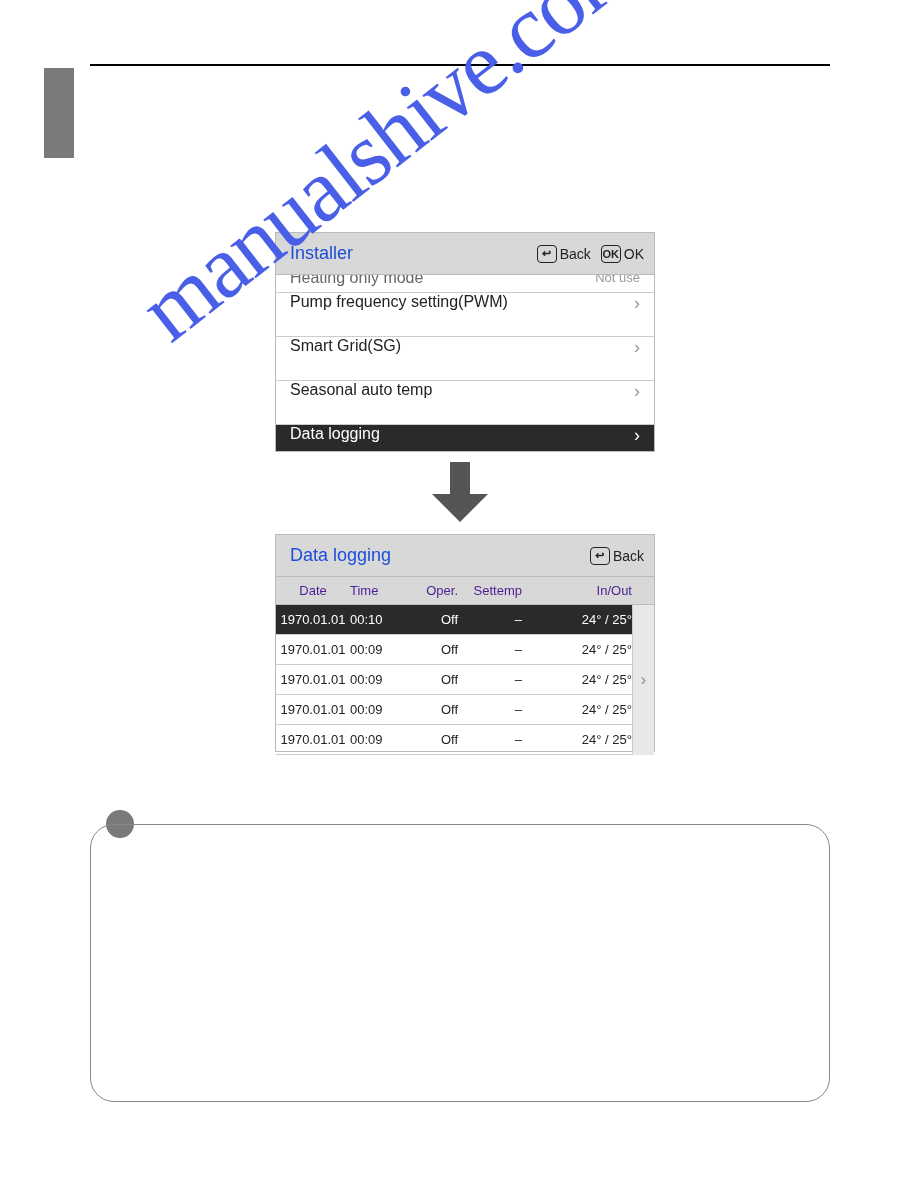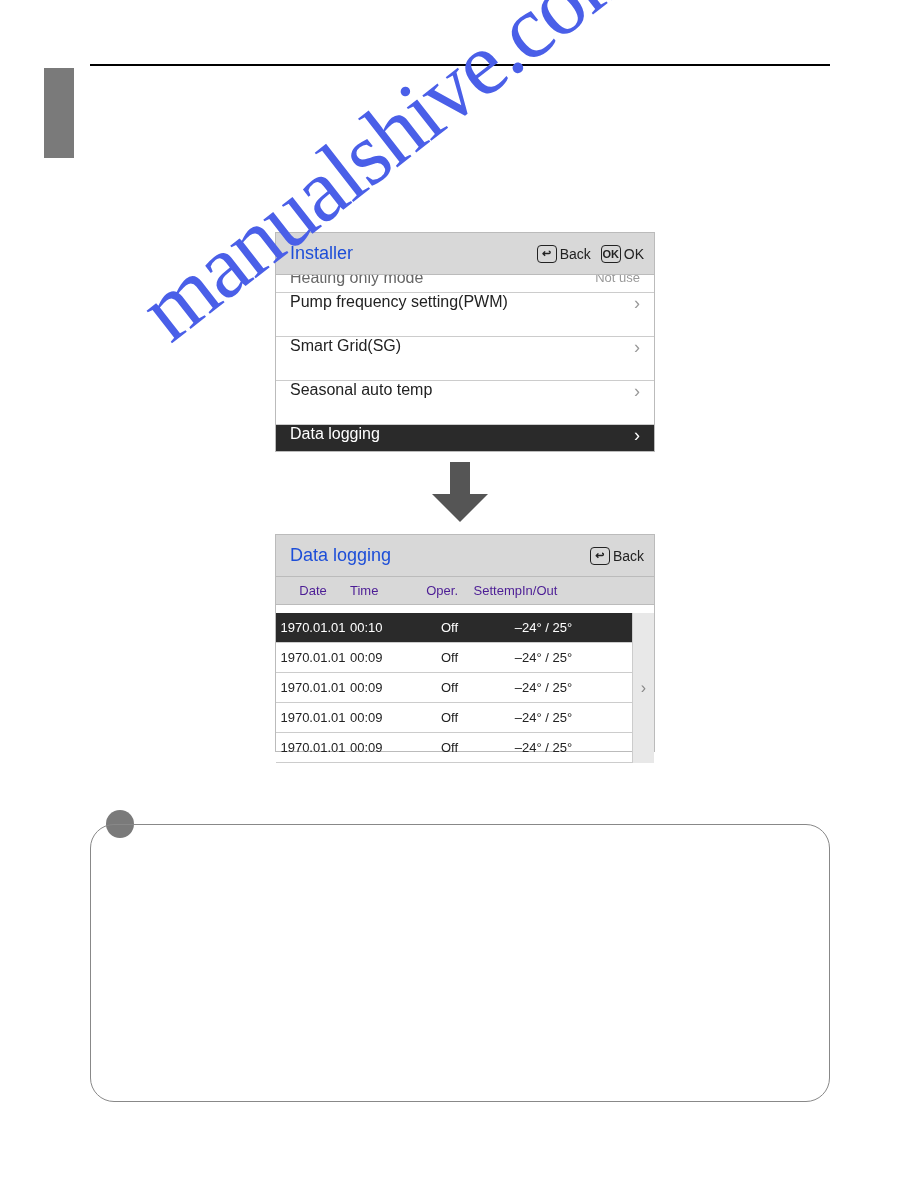--- a/index.html
+++ b/index.html
@@ -28,23 +28,23 @@
 
 .arrow-down { position: absolute; left: 432px; top: 462px; }
 .arrow-stem { width: 20px; height: 32px; background: #555; margin-left: 18px; }
 .arrow-head { width: 0; height: 0; border-left: 28px solid transparent; border-right: 28px solid transparent; border-top: 28px solid #555; }
 
 .tbl-head { display: flex; background: #d8d8d8; border-bottom: 1px solid #bbb; height: 28px; align-items: center; font-size: 13px; color: #4c1d95; }
 .c1{width:74px;text-align:center;}
 .c2{width:56px;text-align:left;}
 .c3{width:52px;text-align:right;}
 .c4{width:64px;text-align:right;}
-.c5{flex:1;text-align:left;}
+.c5{flex:1;text-align:right;}
 .scroll{width:22px;}
-.tbl-body { position: relative; margin-top: 8px; }
+.tbl-body { position: relative; }
 .tbl-row { display: flex; height: 30px; align-items: center; font-size: 13px; color: #222; border-bottom: 1px solid #ccc; }
 .tbl-row.sel { background: #2a2a2a; color: #fff; }
 .side-scroll { position: absolute; right: 0; top: 0; bottom: 0; width: 22px; background: #e8e8e8; display: flex; align-items: center; justify-content: center; color: #888; font-size: 16px; border-left: 1px solid #ccc; }
 
 .note-box { position: absolute; left: 90px; top: 824px; width: 740px; height: 278px; border: 1.5px solid #888; border-radius: 24px; }
 .note-dot { position: absolute; left: 106px; top: 810px; width: 28px; height: 28px; border-radius: 50%; background: #7a7a7a; }
 </style>
 </head>
 <body>
 

